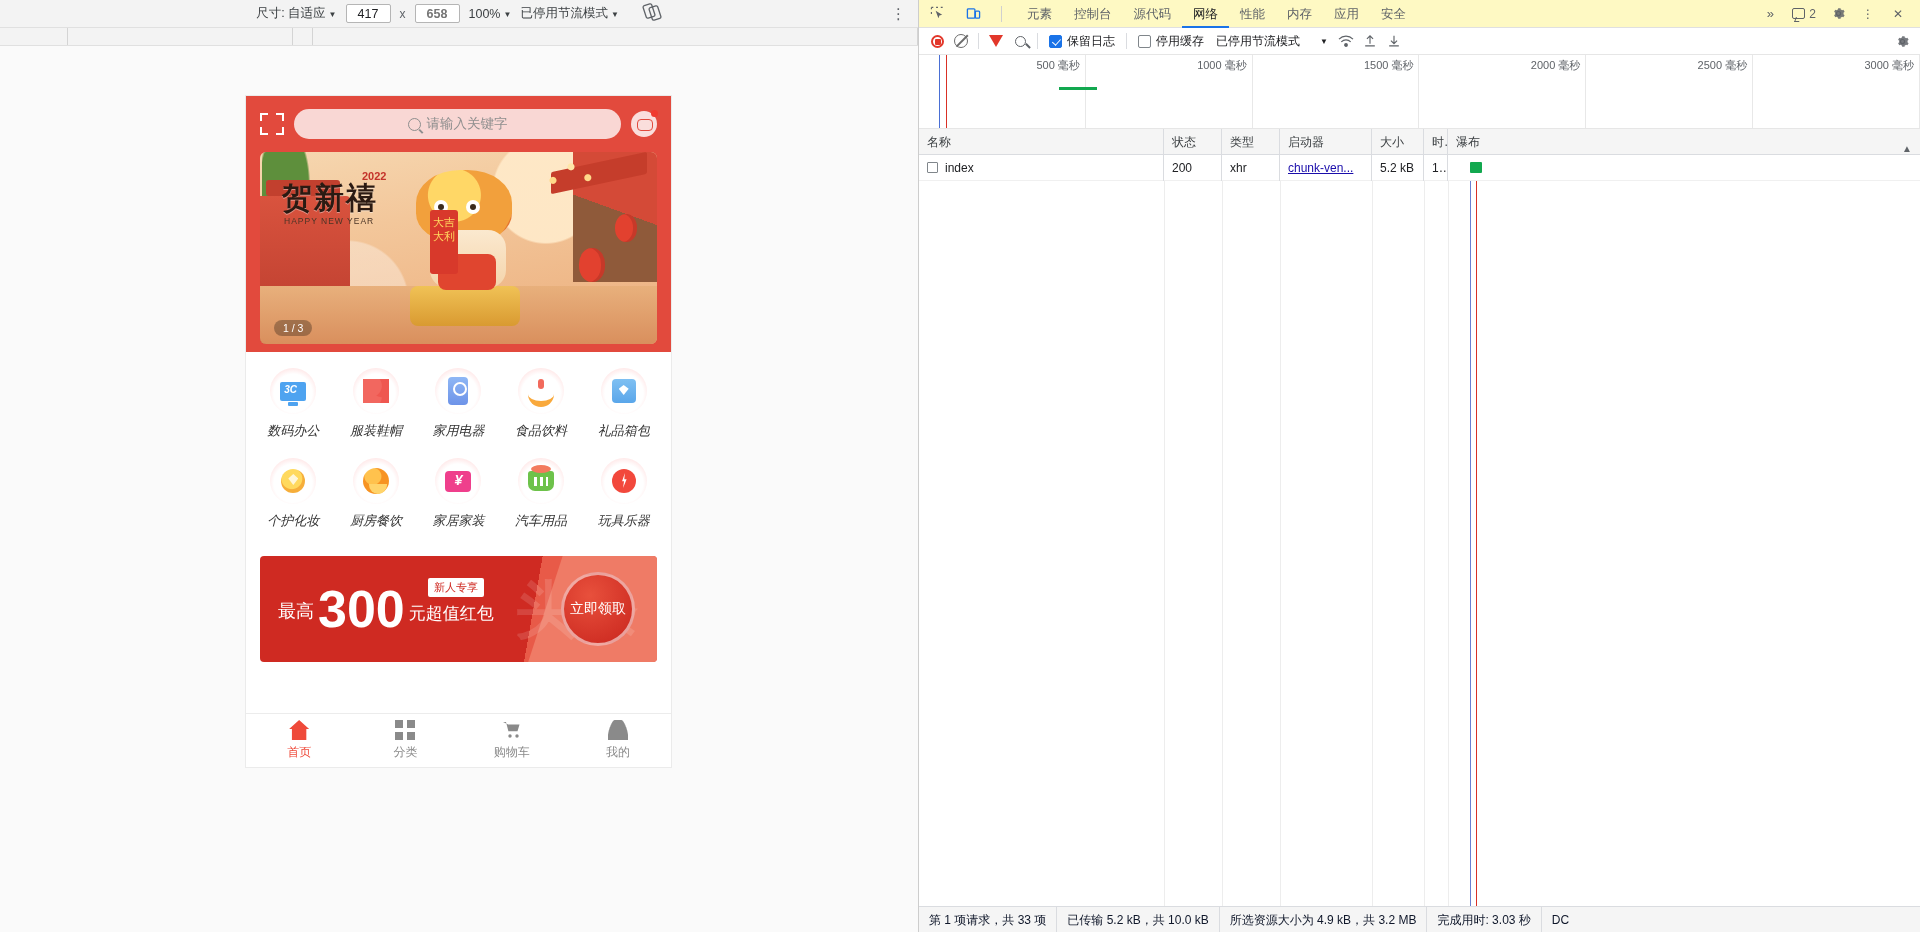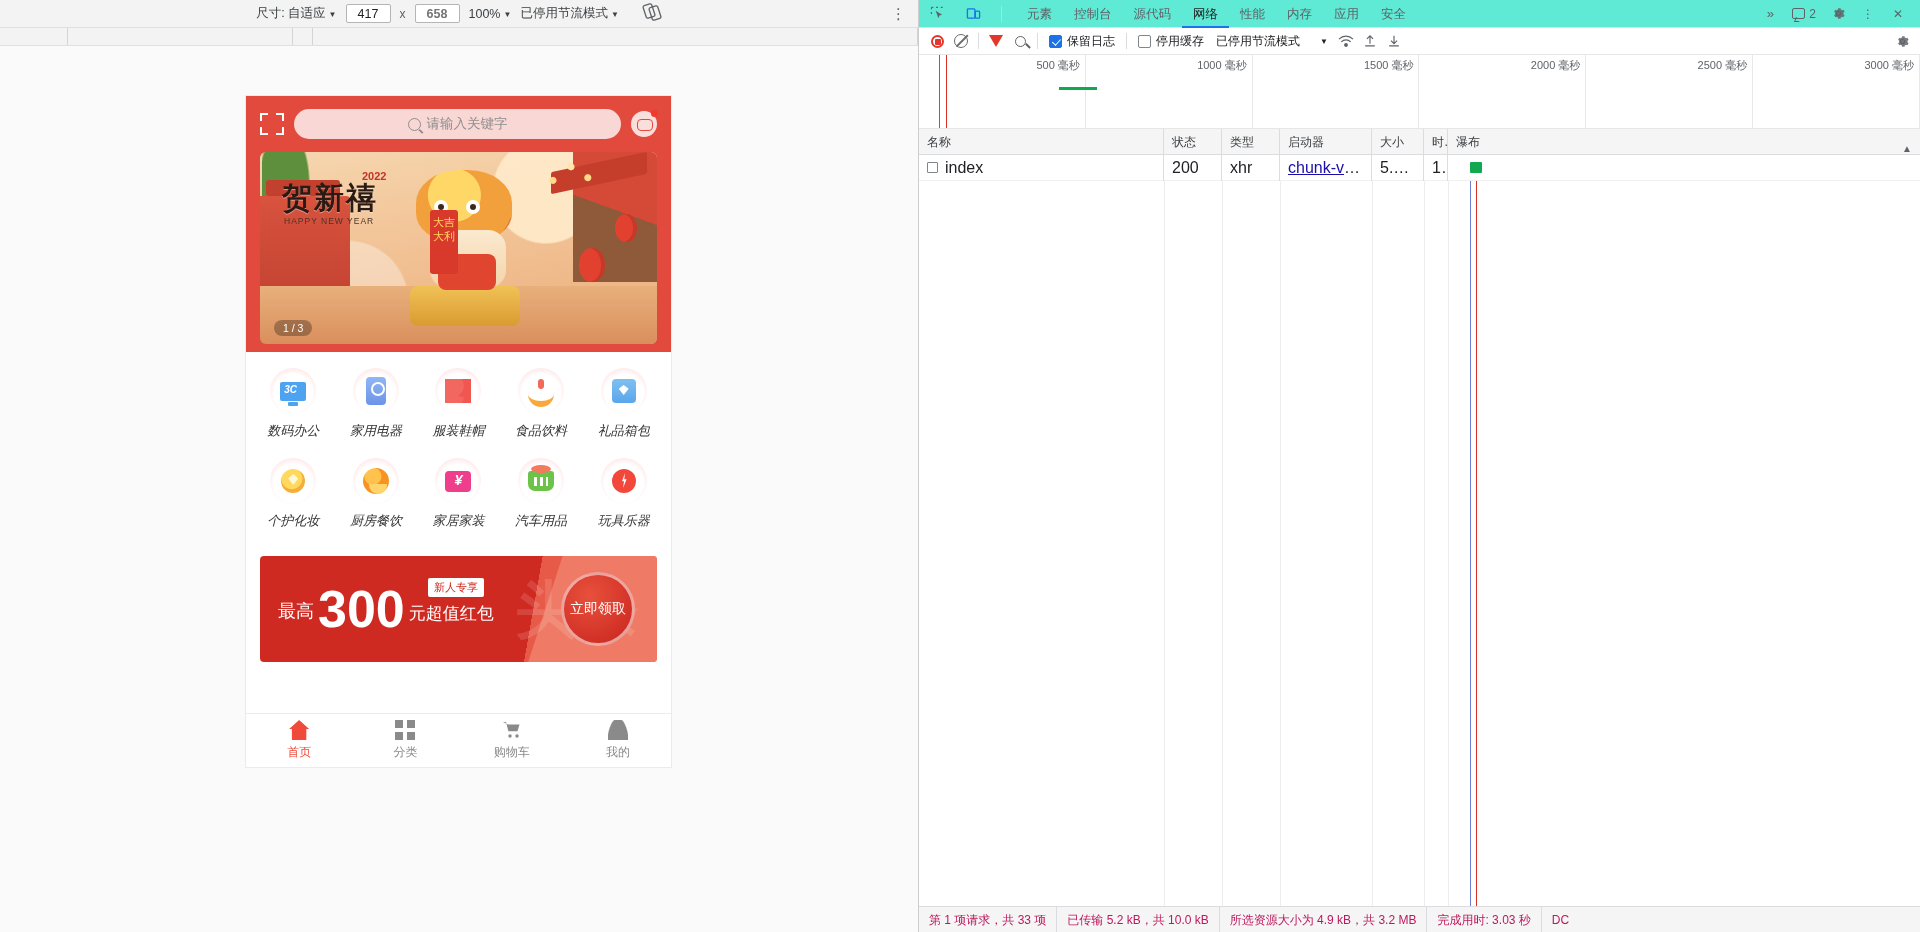--- a/index.html
+++ b/index.html
@@ -247,21 +247,21 @@
     linear-gradient(#8a8a8a,#8a8a8a) 12px 12px/8px 8px no-repeat;}
   .ic-cart-alt{ width:20px;height:20px;}
   .ic-user{ background:
     radial-gradient(circle at 50% 28%, #8a8a8a 0 6px, transparent 7px),
     radial-gradient(ellipse at 50% 108%, #8a8a8a 0 10px, transparent 11px);}
 
   
   #devtools { width: 1002px; height: 932px; background:#fff; border-left: 1px solid #cdcdcd;
               display:flex; flex-direction:column; font-size: 12px; color:#202124; }
   .dtt-bar { height: 28px; display:flex; align-items:center; gap:8px; padding: 0 4px;
-             background:#5eead4; border-bottom:1px solid #e0e0e0;}
+             background:#fef9c3; border-bottom:1px solid #e0e0e0;}
   .dtt-ic { width: 28px; height: 26px; display:flex; align-items:center; justify-content:center;
             color:#5f6368; cursor:pointer;}
   .dtt-ic.active { color:#1a73e8; }
   .dtt-sep { width:1px; height:16px; background:#d0d0d0; margin: 0 6px;}
   .dtt-tabs { display:flex; align-items:center; height:28px; gap:0; }
   .dtt-tab { padding: 0 11px; height: 28px; line-height: 28px; color:#5f6368; font-size:12.5px;
              white-space:nowrap; cursor:pointer; }
   .dtt-tab.sel { color:#202124; border-bottom: 2px solid #1a73e8; }
   .dtt-right { margin-left:auto; display:flex; align-items:center; gap:2px; padding-right:4px;}
   .badge-issues { display:flex; align-items:center; gap:4px; color:#5f6368; padding: 0 6px; }
@@ -301,40 +301,40 @@
   .ov-line.blue { background:#4a6fd4; }
   .ov-line.red  { background:#d93025; }
   .ov-bar { position:absolute; height:3px; background:#12a84f; }
 
   
   .net-table { flex:1; display:flex; flex-direction:column; overflow:hidden; }
   .nth { display:flex; height:26px; align-items:center; background:#f5f5f5;
          border-bottom:1px solid #dadce0; font-size:12px; color:#3c4043;}
   .nth .c, .ntr .c { padding: 0 8px; border-right:1px solid #dadce0; height:26px; line-height:26px;
                      overflow:hidden; text-overflow:ellipsis; white-space:nowrap;}
-  .ntr { display:flex; height:26px; align-items:center; font-size:16px; color:#202124;
+  .ntr { display:flex; height:26px; align-items:center; font-size:12px; color:#202124;
          border-bottom:1px solid #f0f0f0;}
   .c-name { width: 245px; display:flex; align-items:center; gap:7px;}
   .c-status { width: 58px; }
   .c-type { width: 58px; }
   .c-initiator { width: 92px; }
   .c-size { width: 52px; }
   .c-time { width: 24px; }
   .c-waterfall { flex: 1; position: relative; border-right:none !important; }
   .c-waterfall .sorticon { position:absolute; right:8px; top:7px; color:#5f6368; font-size:10px;}
   .row-cb { width: 11px; height: 11px; border: 1.3px solid #80868b; border-radius:1px; flex:none;}
   .link { color:#1a0dab; text-decoration: underline; }
   .wf-area { flex:1; position:relative; background:#fff; }
   .wf-line { position:absolute; top:0; bottom:0; width:1px; }
   .wf-grid { position:absolute; top:0; bottom:0; width:1px; background:#ededed; }
   .wf-chip { position:absolute; height:11px; border-radius:1px; }
 
   .net-status {
     height: 26px; display:flex; align-items:center; gap:0;
-    border-top:1px solid #dadce0; background:#f5f5f5; font-size:12px; color:#be185d;
+    border-top:1px solid #dadce0; background:#f5f5f5; font-size:12px; color:#0f172a;
   }
   .ns-cell { padding: 0 10px; border-right:1px solid #dadce0; height:26px; line-height:26px; white-space:nowrap;}
   .ns-cell:last-child{ border-right:none; }
 </style>
 </head>
 <body>
 
 <div id="app">
 
   <div id="left-pane">
@@ -424,29 +424,29 @@
         <div class="cat-panel">
           <div class="cat-row">
             <div class="cat-cell">
               <div class="cat-ic-wrap">
                   <div class="g g-3c"></div>
                 </div>
               <div class="cat-label">数码办公</div>
             </div>
             <div class="cat-cell">
               <div class="cat-ic-wrap">
+                  <div class="g g-cloth"></div>
+                </div>
+              <div class="cat-label">服装鞋帽</div>
+            </div>
+            <div class="cat-cell">
+              <div class="cat-ic-wrap">
                   <div class="g g-fridge"></div>
                 </div>
               <div class="cat-label">家用电器</div>
-            </div>
-            <div class="cat-cell">
-              <div class="cat-ic-wrap">
-                  <div class="g g-cloth"></div>
-                </div>
-              <div class="cat-label">服装鞋帽</div>
             </div>
             <div class="cat-cell">
               <div class="cat-ic-wrap">
                   <div class="g g-food"></div>
                 </div>
               <div class="cat-label">食品饮料</div>
             </div>
             <div class="cat-cell">
               <div class="cat-ic-wrap">
                   <div class="g g-gift"></div>

